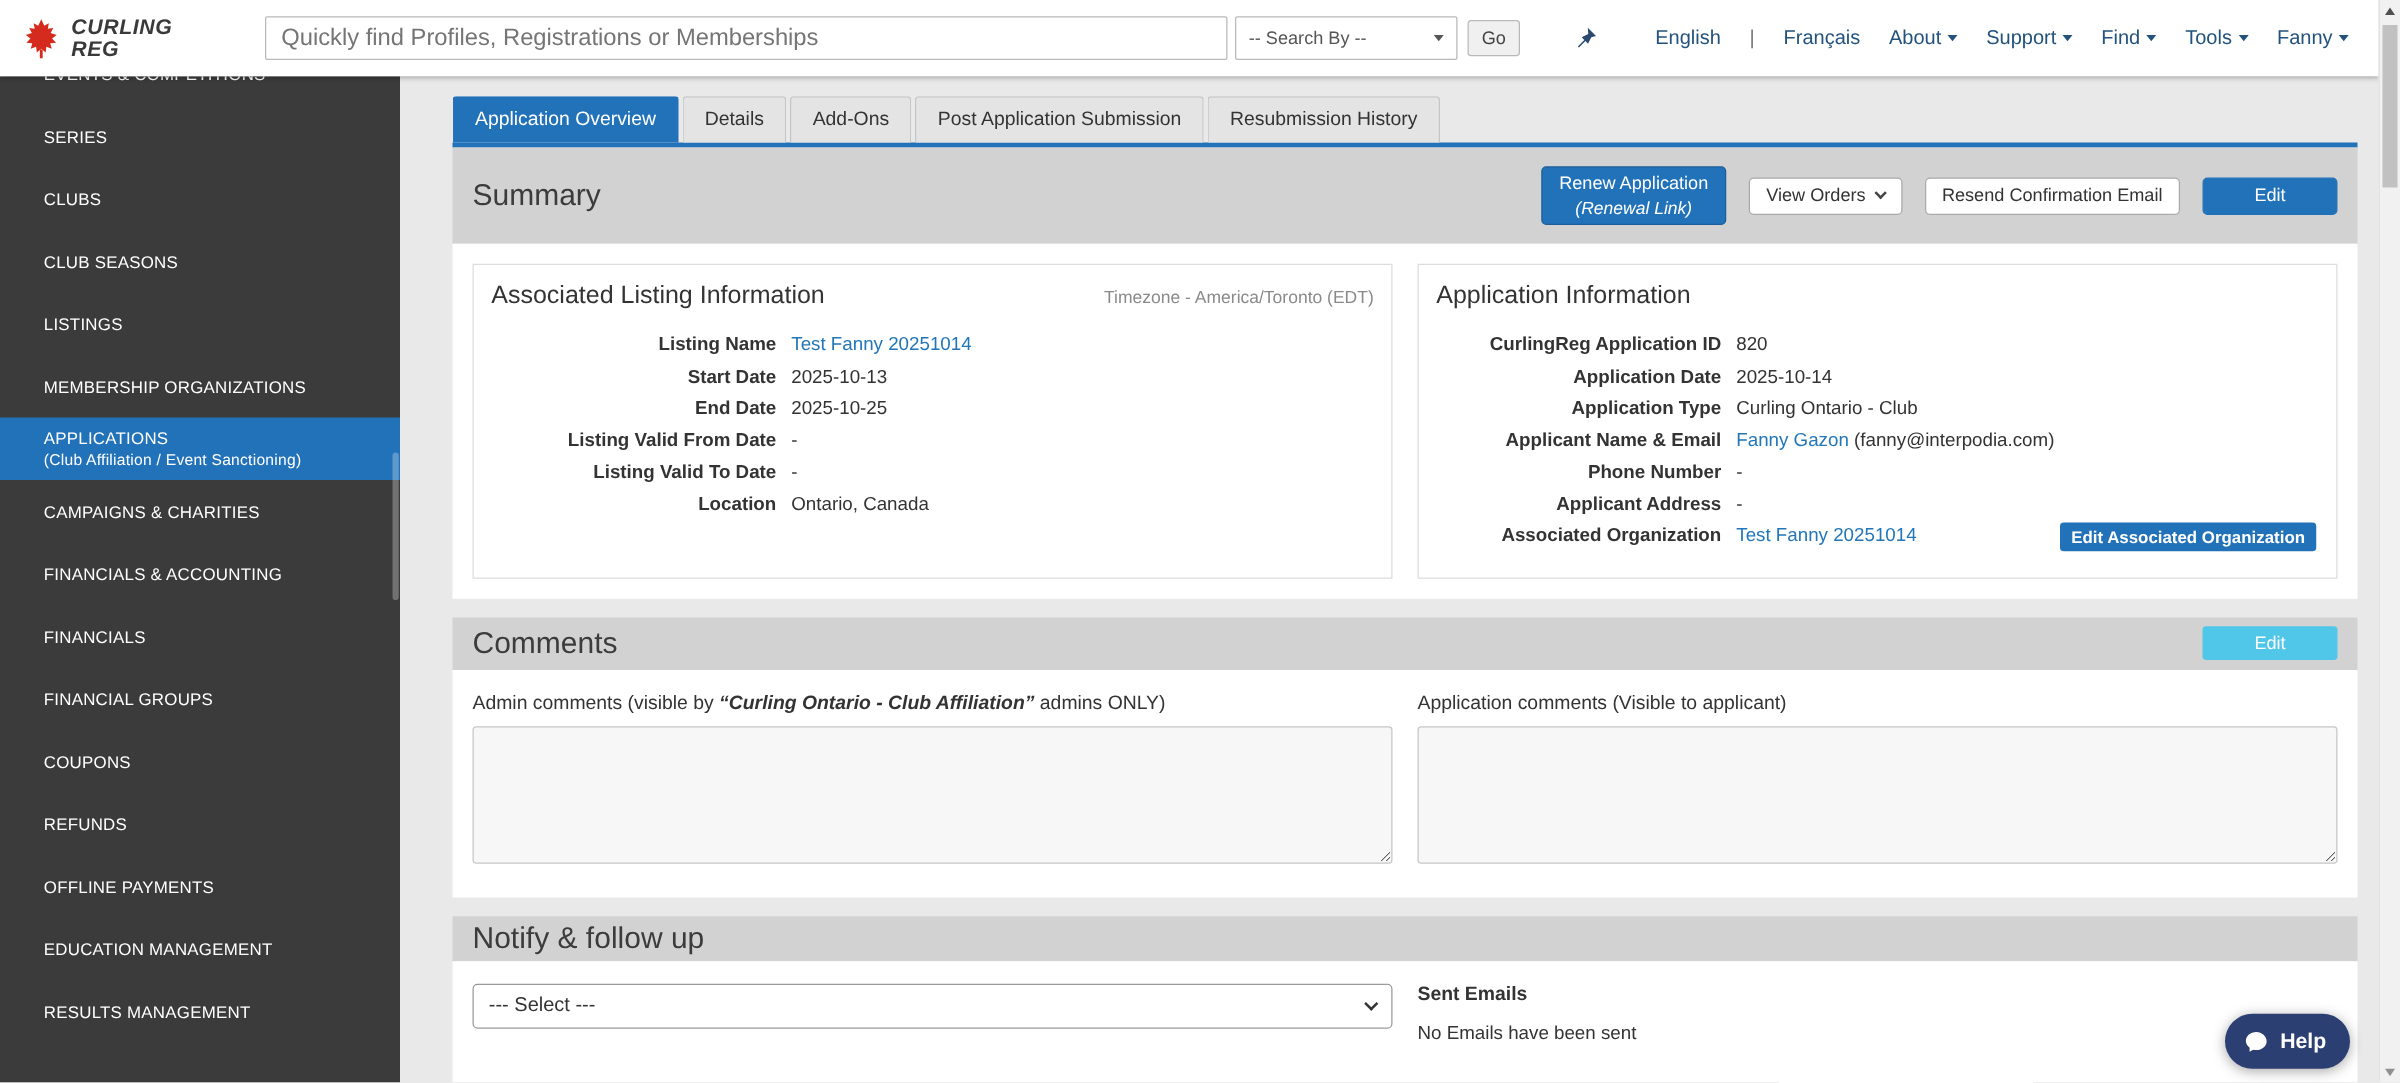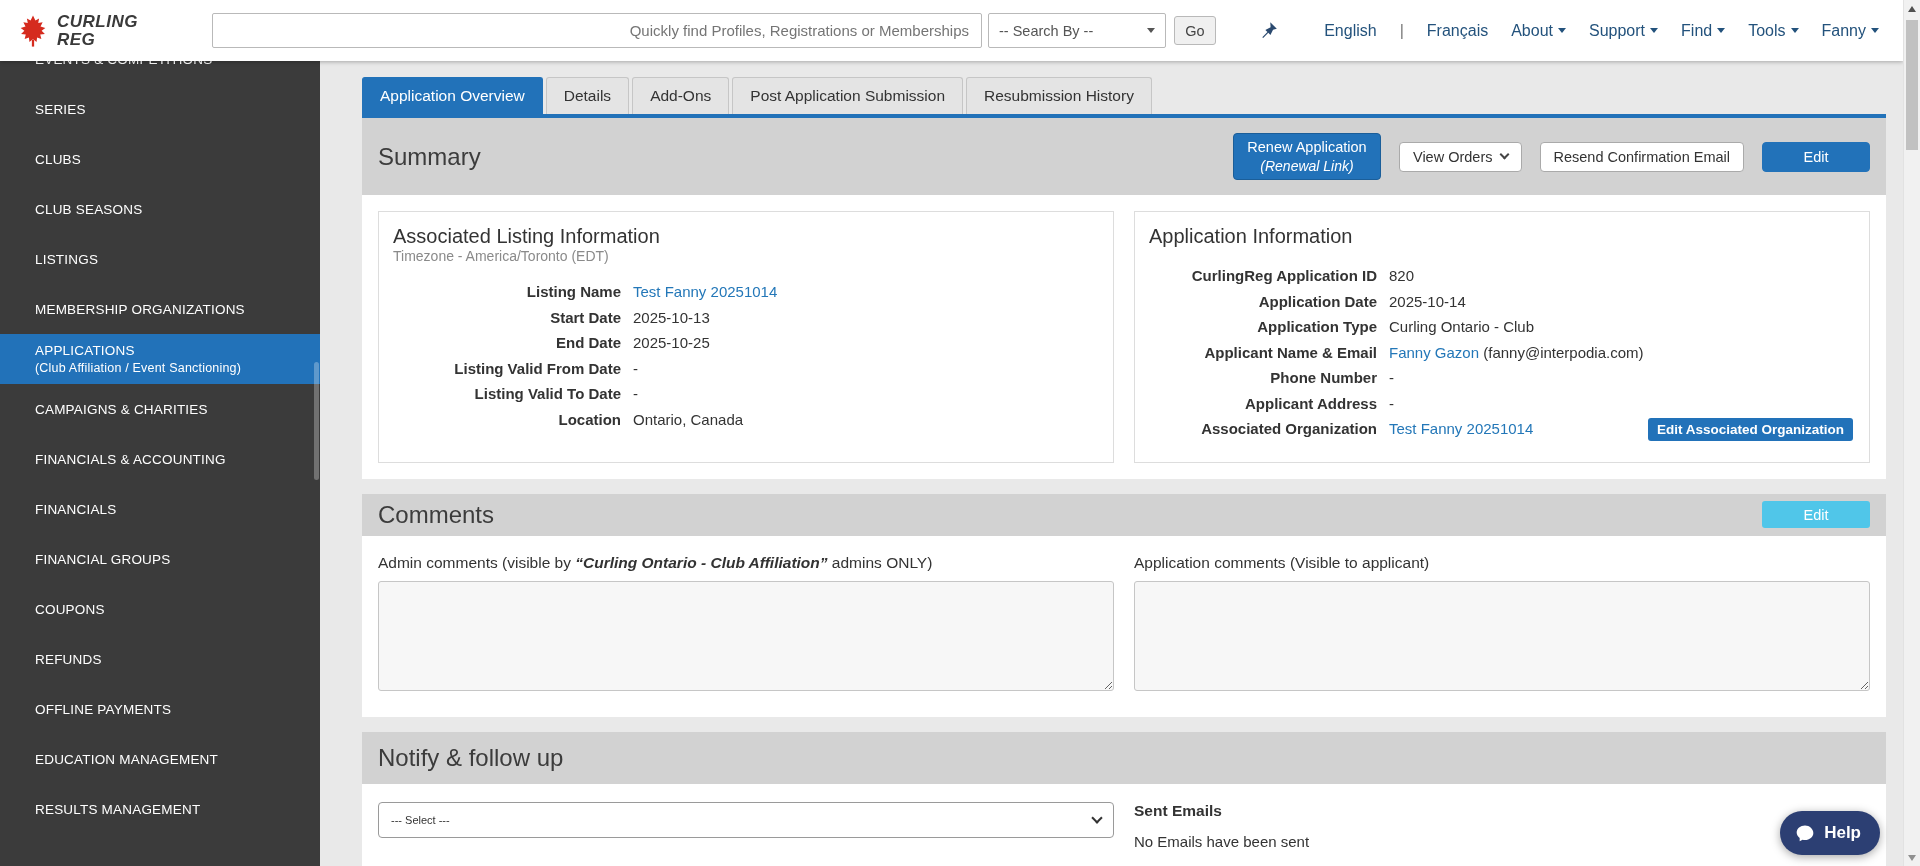--- a/index.html
+++ b/index.html
@@ -26,22 +26,22 @@
     box-shadow:0 1px 4px rgba(0,0,0,.28);
     display:flex; align-items:center;
     padding-left:16px;
   }
   .logo{ display:flex; align-items:center; gap:7px; width:196px; flex:none; cursor:pointer; }
   .logo svg{ width:34px; height:34px; fill:#d52b1e; }
   .logo-text{ display:flex; flex-direction:column; line-height:1.05; font-weight:bold; font-style:italic; color:#3a3a3a; font-size:17px; letter-spacing:.5px; }
   .global-search{
     width:770px; height:35px; flex:none;
     border:1px solid #b9b9b9; border-radius:2px;
-    padding:0 12px; font-size:15px; color:#333; outline:none;
-    font-family:inherit; background:#fff;text-align:right;
+    padding:0 12px; font-size:19px; color:#333; outline:none;
+    font-family:inherit; background:#fff;
   }
   .global-search::placeholder{ color:#757575; }
   .searchby{
     margin-left:6px; width:178px; height:35px; flex:none;
     border:1px solid #b9b9b9; border-radius:2px; background:#fff;
     display:flex; align-items:center; justify-content:space-between;
     padding:0 10px; font-size:14.5px; color:#555; cursor:pointer;
   }
   .tri{ width:0; height:0; border-left:4.5px solid transparent; border-right:4.5px solid transparent; border-top:5.5px solid currentColor; display:inline-block; margin-left:5px; }
   .go-btn{
@@ -113,21 +113,21 @@
   .chevron{ width:7px; height:7px; border-right:2px solid #444; border-bottom:2px solid #444; transform:rotate(45deg); display:inline-block; margin-top:-4px; }
   .btn-edit-blue{
     background:var(--blue); color:#fff; border:1px solid var(--blue);
     height:30px; width:108px; display:flex; align-items:center; justify-content:center;
   }
   .sec-body{ background:#fff; padding:16px; }
 
   
   .panels{ display:flex; gap:20px; }
   .panel{ flex:1; border:1px solid #ddd; background:#fff; padding:13px 14px 20px; min-height:235px; }
-  .panel-head{ display:flex; justify-content:space-between; align-items:baseline;flex-direction:column; }
+  .panel-head{ display:flex; justify-content:space-between; align-items:baseline; }
   .panel-title{ font-size:20px; color:#333; font-weight:400; }
   .tz{ font-size:14px; color:#8a8a8a; }
   .rows{ margin-top:15px; }
   .frow{ display:flex; line-height:25.5px; position:relative; }
   .flabel{ width:228px; text-align:right; font-weight:bold; font-size:15px; color:#333; flex:none; }
   .fvalue{ margin-left:12px; font-size:15px; color:#333; }
   a.link{ color:var(--link); text-decoration:none; cursor:pointer; }
   .btn-org{
     position:absolute; right:2px; top:2px; background:var(--blue); color:#fff;
     border:none; font-size:13.5px; padding:4px 9px; border-radius:3px; cursor:pointer; font-family:inherit;font-weight:bold;
@@ -142,28 +142,28 @@
   .comments-body{ background:#fff; padding:18px 16px 22px; display:flex; gap:20px; }
   .comment-col{ flex:1; }
   .c-label{ font-size:15.5px; color:#333; margin-bottom:9px; }
   .c-label .emq{ font-weight:bold; font-style:italic; }
   textarea.c-area{
     width:100%; height:110px; border:1px solid #c6c6c6; background:#f7f7f7;
     border-radius:3px; resize:both; padding:8px; color:#333;
     font:14px "Liberation Sans","DejaVu Sans",sans-serif;
   }
 
-  .notify .sec-header{ height:52px; }
+  .notify .sec-header{ height:36px; }
   .notify-body{ background:#fff; padding:18px 16px 60px; display:flex; gap:20px; min-height:140px; }
   .n-col{ flex:1; }
   .n-label{ font-size:15.5px; color:#333; margin-bottom:9px; }
   .select{
     height:36px; border:1px solid #9a9a9a; border-radius:4px; background:#fff;
     display:flex; align-items:center; justify-content:space-between;
-    padding:0 12px; font-size:11px; color:#333; cursor:pointer;
+    padding:0 12px; font-size:16px; color:#333; cursor:pointer;
   }
   .sel-chev{ width:8px; height:8px; border-right:2.5px solid #333; border-bottom:2.5px solid #333; transform:rotate(45deg); margin-top:-4px; }
   .sent-title{ font-weight:bold; font-size:15.5px; color:#333; }
   .sent-text{ margin-top:13px; font-size:15px; color:#333; }
 
   
   .help-btn{
     position:absolute; right:40px; bottom:11px; height:44px; z-index:30;
     border-radius:22px; background:var(--navy); color:#fff; border:none;
     display:flex; align-items:center; gap:9px; padding:0 19px 0 15px;

